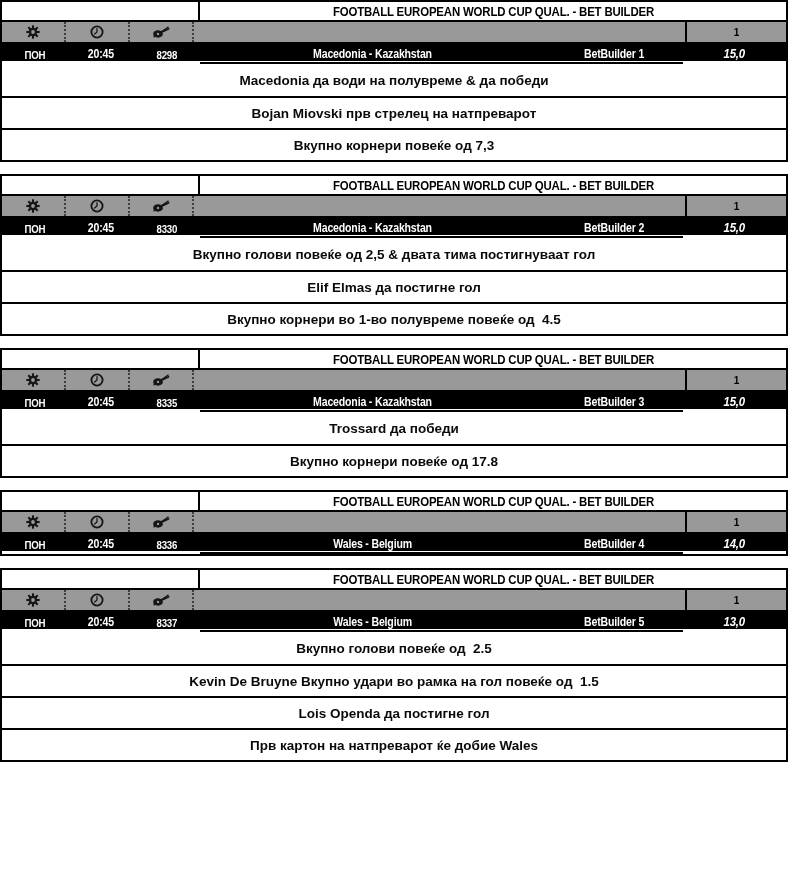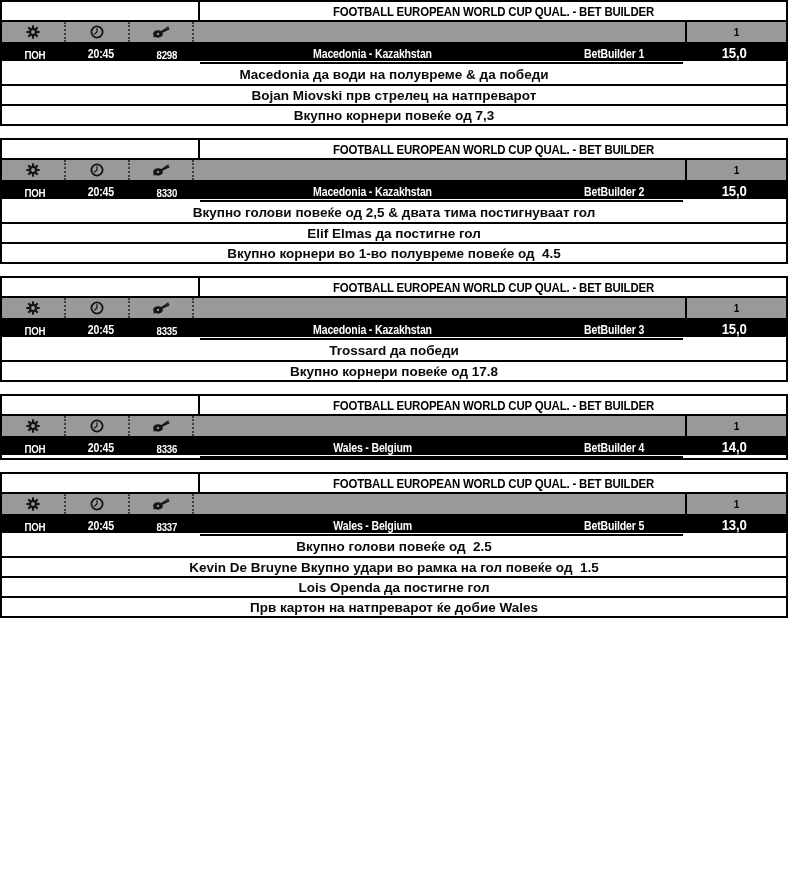--- a/index.html
+++ b/index.html
@@ -60,35 +60,35 @@
     background: #000;
     color: #fff;
     align-items: flex-end;
   }
   .black-row .cell { display: flex; align-items: center; justify-content: center; font-weight: 700; }
   .c-day  { width: 66px; font-size: 11px; }
   .c-time { width: 66px; font-size: 12px; }
   .c-code { width: 66px; font-size: 11px; }
   .c-match{ width: 345px; font-size: 12px; }
   .c-bb   { width: 138px; font-size: 12px; }
-  .c-odds { flex: 1; font-size: 15px; }
+  .c-odds { flex: 1; font-size: 13px; font-style: italic; }
 
   
   .divider { position: relative; height: 3px; background: #fff; }
   .divider::after {
     content: "";
     position: absolute;
     left: 198px; width: 483px;
     bottom: 0; height: 2px;
     background: #000;
   }
 
   
   .bet-row {
-    height: 20px;
+    height: 32px;
     display: flex; align-items: center; justify-content: center;
     font-weight: 700; font-size: 13.5px; color: #0a0a0a;
     background: #fff;
     white-space: pre-wrap;
   }
   .bet-row + .bet-row { border-top: 2px solid #000; }
 </style>
 </head>
 <body>
 

